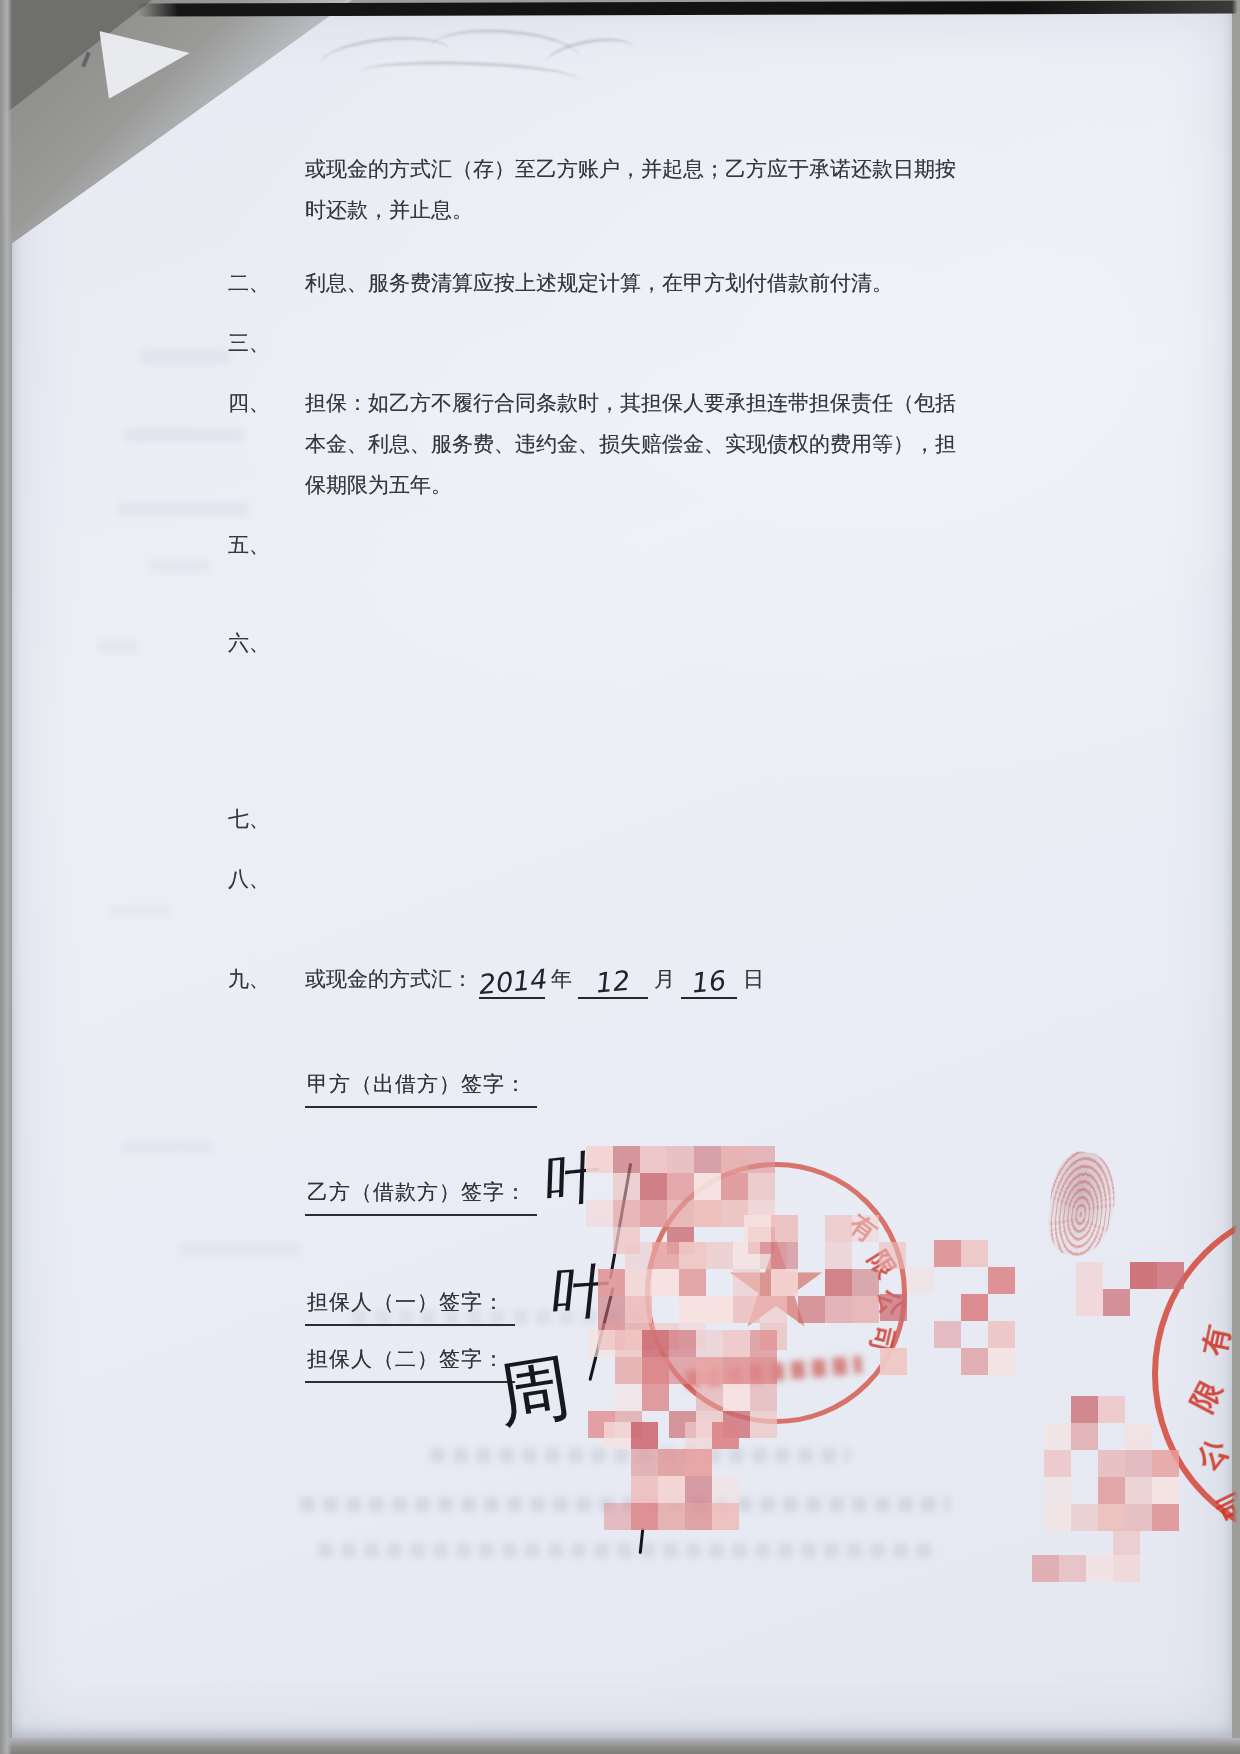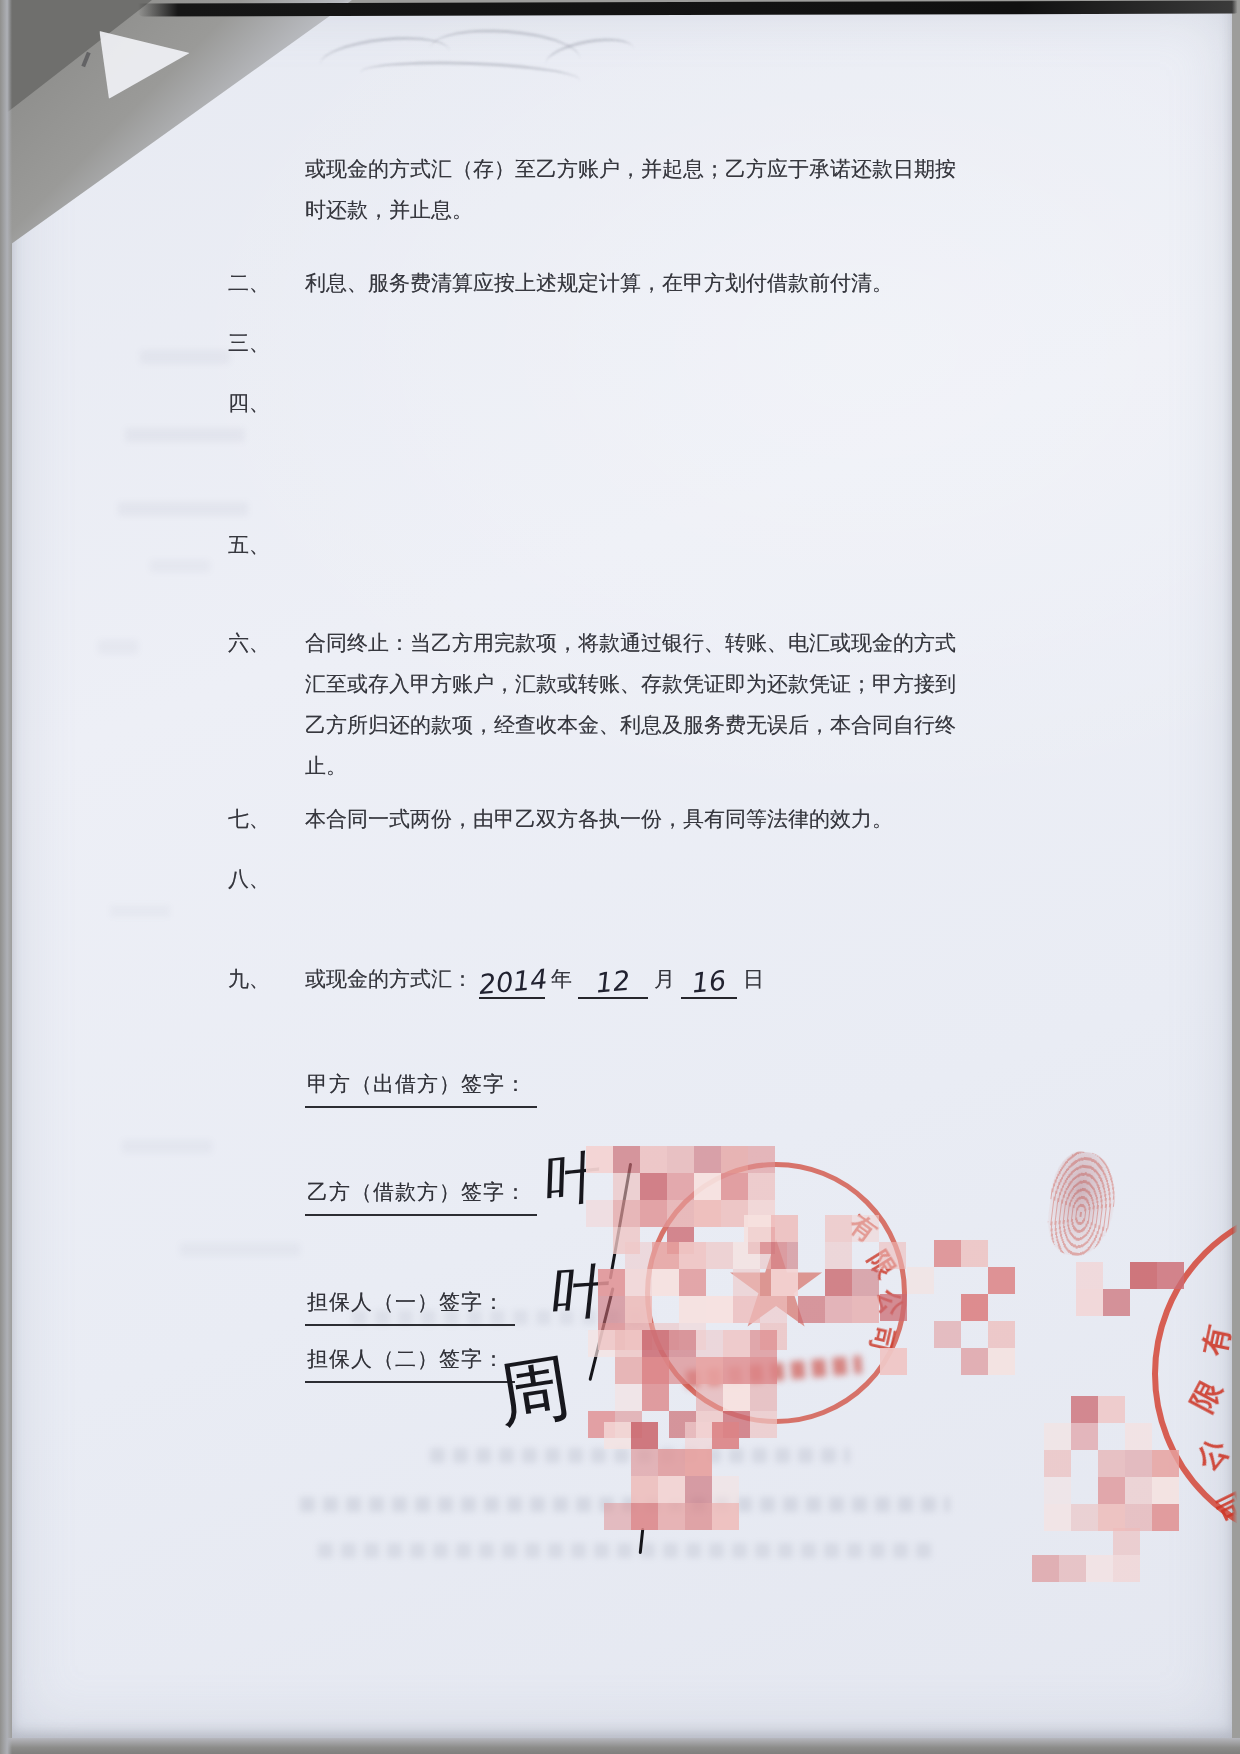--- a/index.html
+++ b/index.html
@@ -118,34 +118,32 @@
       </div>
       <div class="clause" style="top: 262px;">
         <span class="num">二、</span>
         <div class="body">利息、服务费清算应按上述规定计算，在甲方划付借款前付清。</div>
       </div>
       <div class="clause" style="top: 322px;">
         <span class="num">三、</span>
       </div>
       <div class="clause" style="top: 382px;">
         <span class="num">四、</span>
+        <div class="body">担保：如乙方不履行合同条款时，其担保人要承担连带担保责任（包括
+本金、利息、服务费、违约金、损失赔偿金、实现债权的费用等），担
+保期限为五年。</div>
       </div>
       <div class="clause" style="top: 524px;">
         <span class="num">五、</span>
       </div>
       <div class="clause" style="top: 622px;">
         <span class="num">六、</span>
-        <div class="body">合同终止：当乙方用完款项，将款通过银行、转账、电汇或现金的方式
-汇至或存入甲方账户，汇款或转账、存款凭证即为还款凭证；甲方接到
-乙方所归还的款项，经查收本金、利息及服务费无误后，本合同自行终
-止。</div>
       </div>
       <div class="clause" style="top: 798px;">
         <span class="num">七、</span>
-        <div class="body">本合同一式两份，由甲乙双方各执一份，具有同等法律的效力。</div>
       </div>
       <div class="clause" style="top: 858px;">
         <span class="num">八、</span>
       </div>
     </div>
 
   <div class="daterow">
     <span class="num">九、</span>
     <span>或现金的方式汇：</span>
     <span class="blank b1"><span class="hw">2014</span></span>

